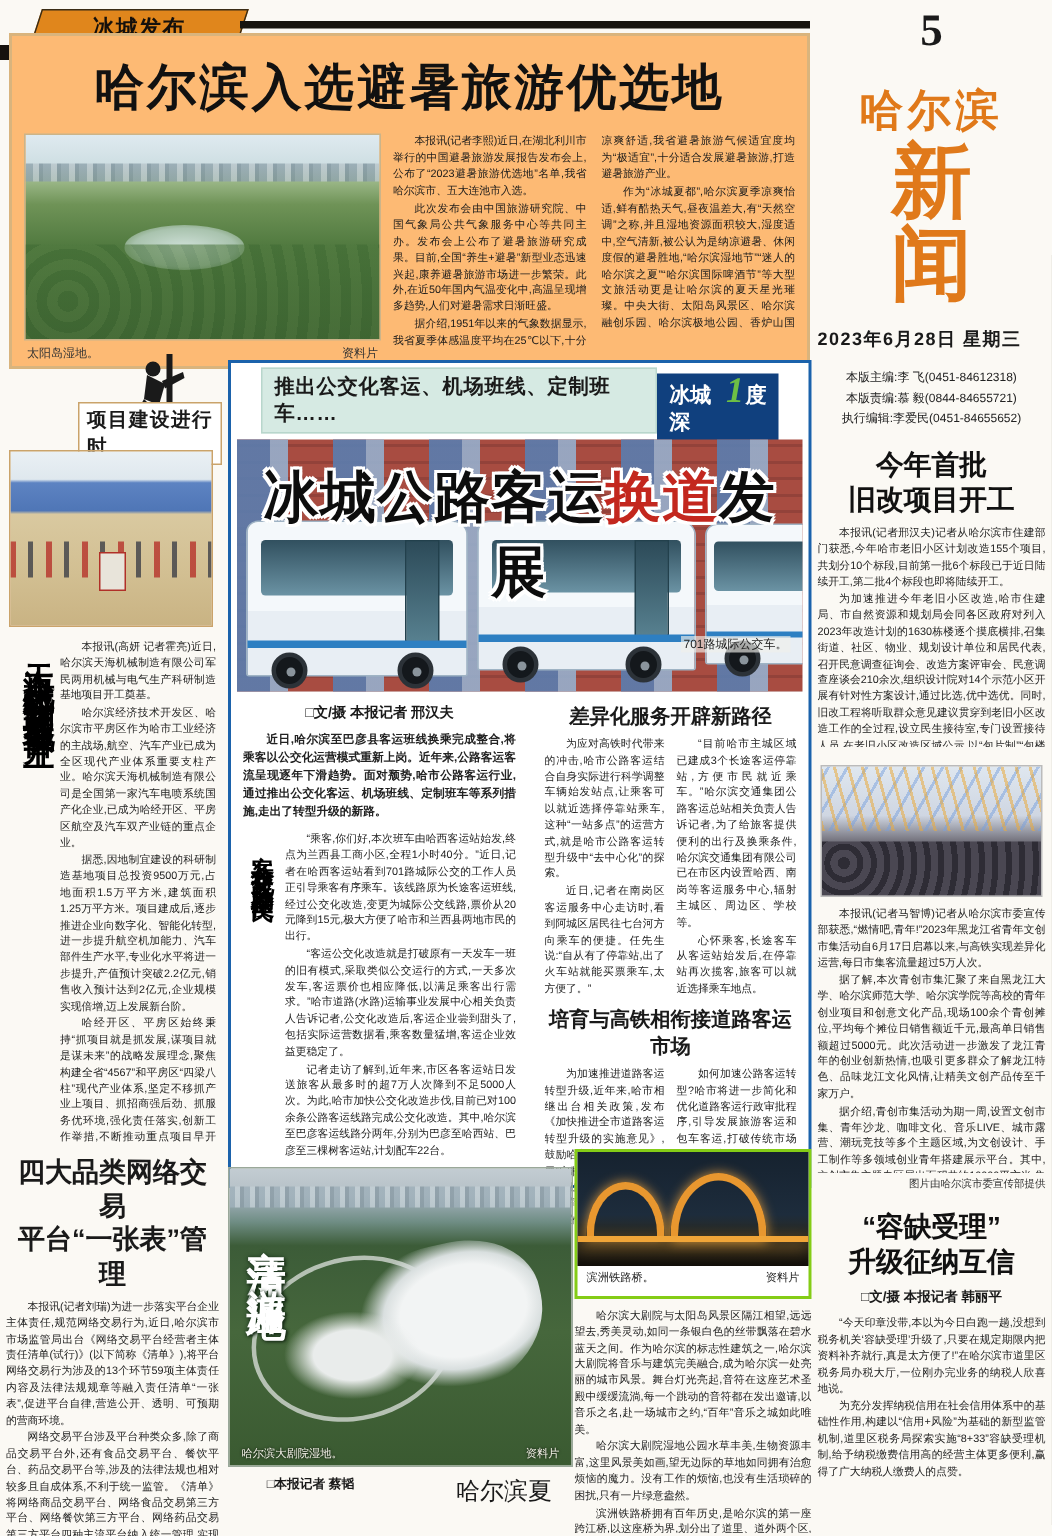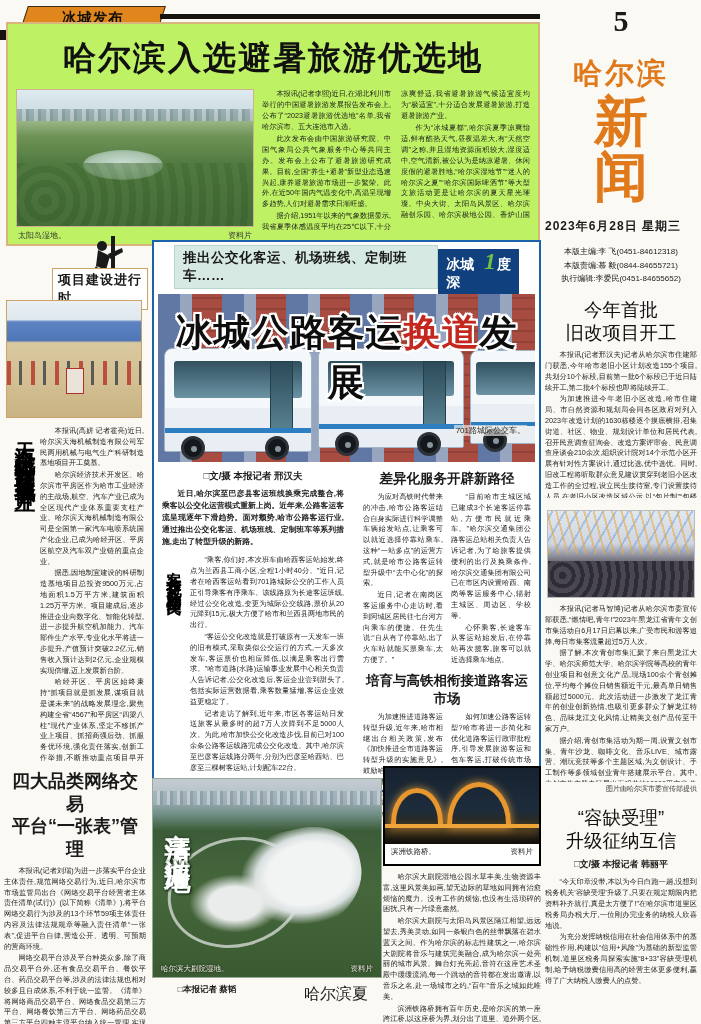--- a/index.html
+++ b/index.html
@@ -7,21 +7,21 @@
   body { font-family:"Liberation Sans","DejaVu Sans",sans-serif; }
   .page { position:relative; width:701px; height:1024px; background:#fbf9f4; overflow:hidden; margin:0 auto; color:#1a1a1a; }
 
   
   .corner-slash { position:absolute; left:-14px; top:30px; width:52px; height:10px; background:#17120e; transform:skewX(-40deg); }
   .section-tab { position:absolute; left:24px; top:6px; width:138px; height:24px; background:#e0861c; transform:skewX(-18deg); border:1px solid #3a2c16; display:flex; align-items:center; justify-content:center; }
   .section-tab span { transform:skewX(18deg); font-weight:bold; font-size:14.5px; color:#14100c; letter-spacing:1px; }
   .topline { position:absolute; left:160px; top:14px; width:380px; height:5px; background:#17140f; }
 
   
-  .top-story { position:absolute; left:6px; top:22px; width:534px; height:224px; border:2px solid #d9b47d; background:#bef264; padding:6px 8px 20px; }
+  .top-story { position:absolute; left:6px; top:22px; width:534px; height:224px; border:2px solid #d9b47d; background:#fdba74; padding:6px 8px 20px; }
   .ts-headline { text-align:center; font-family:"Liberation Serif","DejaVu Serif",serif; font-weight:900; font-size:33px; letter-spacing:2px; color:#111; margin:6px 0 8px; }
   .ts-body { display:flex; gap:8px; height:152px; }
   .ts-photowrap { width:238px; flex:0 0 238px; display:flex; flex-direction:column; }
   .ts-photo { flex:1; border:1px solid #cbb489; background:
       linear-gradient(#dfeaf0 0%, #cfdfe3 14%, #9db98a 22%, #6f9357 34%, #50793f 55%, #446a36 78%, #3c5e30 100%); position:relative; overflow:hidden; }
   .ts-photo .city { position:absolute; left:0; top:14%; width:100%; height:9%; background:repeating-linear-gradient(90deg,#8fa3ad 0 5px,#b9c6cc 5px 9px,#7e939e 9px 12px); opacity:.8; }
   .ts-photo .lake { position:absolute; left:28%; top:44%; width:34%; height:22%; background:radial-gradient(ellipse at center,#cfe0d8 0%,#a9c3ae 60%,transparent 100%); border-radius:50%; }
   .ts-photo .trees { position:absolute; left:0; bottom:0; width:100%; height:46%; background:repeating-radial-gradient(circle at 12% 60%, #3f6a33 0 7px, #50793f 7px 14px); opacity:.55; }
   .ts-caption { display:flex; justify-content:space-between; font-size:8px; color:#333; padding:3px 2px 0; }
   .ts-cols { flex:1; columns:2; column-gap:10px; font-size:7.2px; line-height:1.52; text-align:justify; overflow:hidden; height:100%; }
@@ -31,21 +31,21 @@
 
   
   .sidebar { position:absolute; left:545px; top:0; width:152px; height:1024px; }
   .page-number { text-align:center; font-family:"Liberation Serif","DejaVu Serif",serif; font-weight:bold; font-size:30px; margin-top:4px; }
   .masthead { text-align:center; color:#c3271e; font-weight:bold; font-size:17px; font-style:italic; letter-spacing:4px; margin-top:6px; font-family:"Liberation Serif","DejaVu Serif",serif; }
   .edition-name { text-align:center; color:#e0791a; font-weight:900; font-size:29px; letter-spacing:3px; margin-top:16px; }
   .edition-word { text-align:center; color:#e0791a; font-weight:900; font-size:54px; line-height:1.02; }
   .pub-date { text-align:left; font-weight:bold; font-size:12px; margin-top:14px; letter-spacing:1px; }
   .credits { margin-top:10px; text-align:center; font-size:8px; line-height:1.7; color:#222; }
   .sb-article { margin-top:12px; }
-  .sb-headline { text-align:center; font-weight:400; font-size:18.5px; line-height:1.25; color:#111; }
+  .sb-headline { text-align:center; font-weight:700; font-size:18.5px; line-height:1.25; color:#111; }
   .sb-body { margin-top:6px; overflow:hidden; }
   .market-photo { width:148px; height:88px; margin:6px auto 4px; border:1px solid #bbb; background:
      linear-gradient(#dfe7ef 0%, #cfd6e2 38%, #6a6872 60%, #3c3a44 100%); position:relative; overflow:hidden; }
   .market-photo .confetti { position:absolute; inset:0 0 50% 0; background:
      repeating-linear-gradient(75deg, rgba(233,170,60,.55) 0 2px, transparent 2px 9px),
      repeating-linear-gradient(-60deg, rgba(120,160,220,.5) 0 2px, transparent 2px 11px); }
   .market-photo .crowd { position:absolute; left:0; bottom:0; width:100%; height:42%; background:
      repeating-radial-gradient(circle at 10% 40%, #2e2c35 0 4px, #4a4752 4px 9px); }
   .credit-line { text-align:right; font-size:7px; color:#333; margin-top:2px; }
   .sb-byline { text-align:center; font-size:9px; font-weight:bold; margin:6px 0 4px; }
@@ -101,21 +101,21 @@
   
   .wl-photo { position:absolute; left:152px; top:778px; width:230px; height:200px; border:1px solid #9aa89a; overflow:hidden; background:
      linear-gradient(#c3ccd2 0%, #b4c0c6 9%, #8fa3a6 13%, #6f8d84 18%, #3c5c38 26%, #46673c 55%, #3a5a31 100%); }
   .wl-photo .city2 { position:absolute; left:0; top:6%; width:100%; height:7%; background:repeating-linear-gradient(90deg,#9fb0ba 0 4px,#c2ced4 4px 7px,#8b9ca6 7px 10px); opacity:.85; }
   .wl-photo .opera { position:absolute; left:34%; top:26%; width:58%; height:52%; background:radial-gradient(ellipse at 60% 45%, #f2f4f4 0 38%, #d9dfdf 48%, transparent 62%); border-radius:50% 40% 55% 45%; transform:rotate(-12deg); }
   .wl-photo .opera2 { position:absolute; left:16%; top:48%; width:40%; height:30%; background:radial-gradient(ellipse at center, #e9eceb 0 40%, transparent 70%); border-radius:50%; }
   .wl-photo .roads { position:absolute; left:6%; top:30%; width:60%; height:55%; border:3px solid rgba(222,226,222,.75); border-radius:50%; transform:rotate(-14deg); }
   .wl-vtitle { position:absolute; left:8px; top:34px; display:flex; flex-direction:column; gap:14px; }
   .wl-vtitle span { writing-mode:vertical-rl; text-orientation:upright; color:#fff; font-weight:900; font-size:26px; letter-spacing:4px; text-shadow:0 0 3px #1f3a22, 1px 1px 2px #14240f; }
   .wl-cap { position:absolute; left:0; bottom:3px; width:100%; display:flex; justify-content:space-between; padding:0 8px; font-size:7.5px; color:#f4f2e8; text-shadow:0 0 2px #000; }
-  .bridge-box { position:absolute; left:383px; top:766px; width:158px; height:100px; border:2px solid #000000; background:#fff; }
+  .bridge-box { position:absolute; left:383px; top:766px; width:158px; height:100px; border:2px solid #84cc16; background:#fff; }
   .bridge-img { position:relative; height:76px; overflow:hidden; background:linear-gradient(#16222f 0%, #1d2c3c 55%, #2a2a22 72%, #120f0a 100%); }
   .bridge-img .arch { position:absolute; bottom:18px; width:52px; height:38px; border:5px solid #e8972f; border-bottom:none; border-radius:50% 50% 0 0 / 90% 90% 0 0; box-shadow:0 0 8px rgba(250,170,60,.8); }
   .bridge-img .deck { position:absolute; left:0; bottom:16px; width:100%; height:4px; background:#f0a538; box-shadow:0 4px 10px rgba(240,165,56,.6); }
   .bridge-cap { display:flex; justify-content:space-between; padding:3px 6px 0; font-size:7.5px; color:#222; }
   .wl-rightcol { position:absolute; left:383px; top:872px; width:158px; height:150px; overflow:hidden; }
   .wl-bottom { position:absolute; left:152px; top:984px; width:230px; height:38px; columns:2; column-gap:10px; overflow:hidden; }
   .wl-byline { text-align:center; font-weight:bold; font-size:8.5px; text-indent:0; margin-bottom:2px; }
 </style>
 </head>
 <body>
@@ -281,22 +281,22 @@
       <div class="arch" style="left:62px; width:64px; height:46px; bottom:16px;"></div>
       <div class="deck"></div>
     </div>
     <div class="bridge-cap">
       <span>滨洲铁路桥。</span>
       <span>资料片</span>
     </div>
   </div>
 
   <div class="wl-rightcol t7">
+    <p class="para">哈尔滨大剧院与太阳岛风景区隔江相望,远远望去,秀美灵动,如同一条银白色的丝带飘落在碧水蓝天之间。作为哈尔滨的标志性建筑之一,哈尔滨大剧院将音乐与建筑完美融合,成为哈尔滨一处亮丽的城市风景。舞台灯光亮起,音符在这座艺术圣殿中缓缓流淌,每一个跳动的音符都在发出邀请,以音乐之名,赴一场城市之约,“百年”音乐之城如此唯美。</p>
     <p class="para">哈尔滨大剧院湿地公园水草丰美,生物资源丰富,这里风景美如画,望无边际的草地如同拥有治愈烦恼的魔力。没有工作的烦恼,也没有生活琐碎的困扰,只有一片绿意盎然。</p>
-    <p class="para">哈尔滨大剧院与太阳岛风景区隔江相望,远远望去,秀美灵动,如同一条银白色的丝带飘落在碧水蓝天之间。作为哈尔滨的标志性建筑之一,哈尔滨大剧院将音乐与建筑完美融合,成为哈尔滨一处亮丽的城市风景。舞台灯光亮起,音符在这座艺术圣殿中缓缓流淌,每一个跳动的音符都在发出邀请,以音乐之名,赴一场城市之约,“百年”音乐之城如此唯美。</p>
     <p class="para">滨洲铁路桥拥有百年历史,是哈尔滨的第一座跨江桥,以这座桥为界,划分出了道里、道外两个区,哈尔滨人亲切地称它为老江桥。夕阳西下,在滨洲铁路桥玻璃栈道上漫步,落日余晖洒在江面上,如同覆盖了一层金黄色的珠帘,随微风轻轻摇动。</p>
   </div>
 
   <div class="wl-bottom">
     <p class="para wl-byline">□本报记者 蔡韬</p>
     <p class="para">哈尔滨夏季气候凉爽舒适,平均气温在18℃~22℃之间,是避暑胜地,这里拥有国内最大的原生态多样性城市湿地,被国际湿地公约组织授予全球首批“国际湿地城市”。在“冰城夏都”开启魅力湿地一日游,体验惬意的生活。</p>
   </div>
 
   <aside class="sidebar">
     <div class="page-number">5</div>
@@ -323,21 +323,21 @@
 
       </div>
     </div>
 
     <div class="sb-article">
       <div class="market-photo">
         <div class="confetti"></div>
         <div class="crowd"></div>
       </div>
       <div class="sb-body t7" style="height:178px;">
-        <p class="para">本报讯(记者马智博)记者从哈尔滨市委宣传部获悉,“燃情吧,青年!”2023年黑龙江省青年文创市集活动自6月17日启幕以来,广受市民和游客追捧,每日市集客流量超过5万人次。</p>
+        <p class="para">本报讯(记者马智博)记者从哈尔滨市委宣传部获悉,“燃情吧,青年!”2023年黑龙江省青年文创市集活动自6月17日启幕以来,与高铁实现差异化运营,每日市集客流量超过5万人次。</p>
         <p class="para">据了解,本次青创市集汇聚了来自黑龙江大学、哈尔滨师范大学、哈尔滨学院等高校的青年创业项目和创意文化产品,现场100余个青创摊位,平均每个摊位日销售额近千元,最高单日销售额超过5000元。此次活动进一步激发了龙江青年的创业创新热情,也吸引更多群众了解龙江特色、品味龙江文化风情,让精美文创产品传至千家万户。</p>
         <p class="para">据介绍,青创市集活动为期一周,设置文创市集、青年沙龙、咖啡文化、音乐LIVE、城市露营、潮玩竞技等多个主题区域,为文创设计、手工制作等多领域创业青年搭建展示平台。其中,文创市集主题专区展出面积共约10000平方米,集合书法、雕刻、剪纸、漆器等领域的优质青年创业项目100余个,汇聚了中国传统文化国潮设计、冰雪文化衍生品、创意手工艺制作、文旅周边、书法篆刻等多元艺术文创产品和艺术作品,依托线下商圈空间,整合青年创新、创意、创造、创业成果,融合咖啡、集市、巡游等多元文化创意氛围,丰富青年文化旅游业态,通过文创市集平台的交流展示,助力青年实现创新创业梦想,全面展示青年创意设计成果。</p>
       </div>
       <div class="credit-line">图片由哈尔滨市委宣传部提供</div>
     </div>
 
     <div class="sb-article">
       <h2 class="sb-headline">
         <span>“容缺受理”</span><br>
         <span>升级征纳互信</span>

